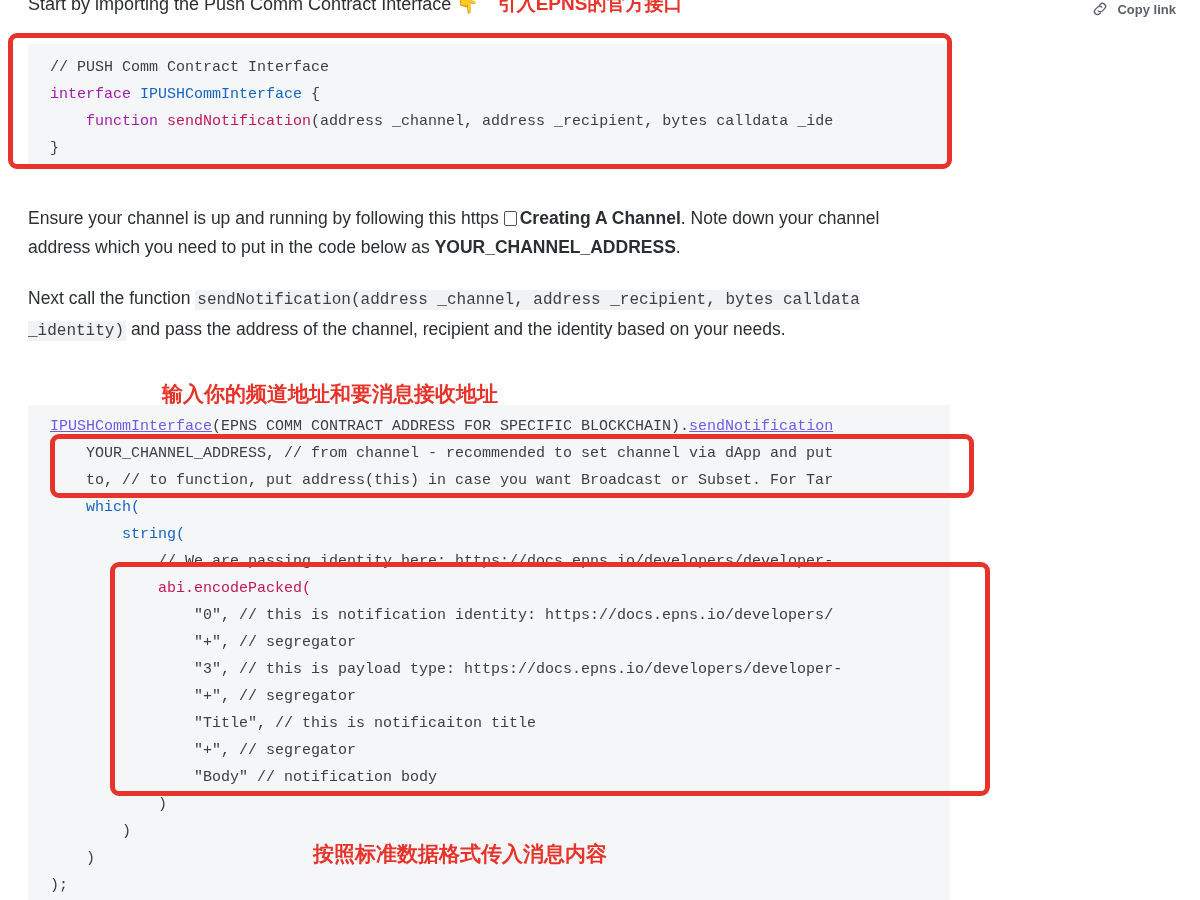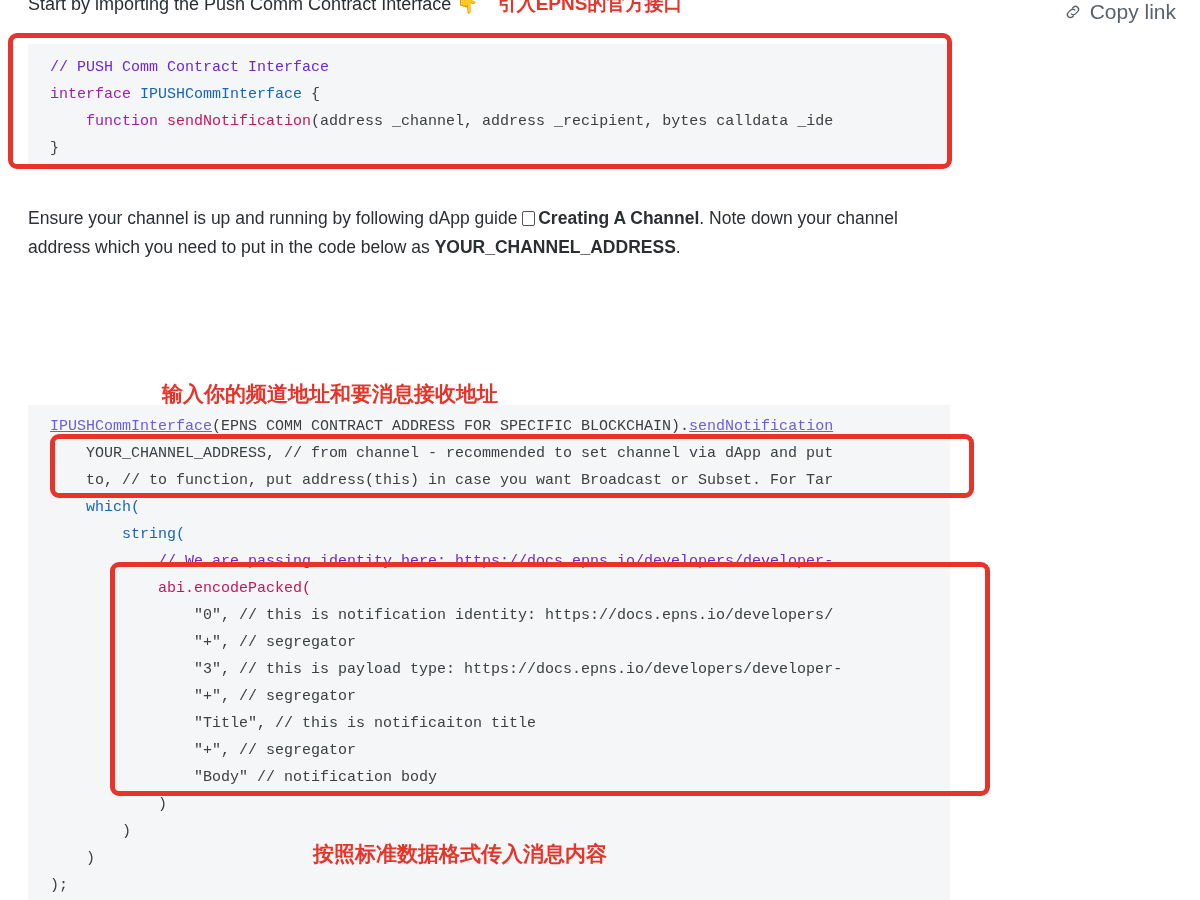--- a/index.html
+++ b/index.html
@@ -38,21 +38,22 @@
 
   
   .copy-link {
     position: absolute;
     right: 24px;
     top: 0px;
     display: flex;
     align-items: center;
     gap: 8px;
     color: #5a6169;
-    font-size: 21px;
+    font-size: 13px;
+    font-weight: bold;
   }
   .copy-link svg { display: block; }
 
   
   .code-block {
     position: absolute;
     background: #f5f6f7;
     font-family: "Liberation Mono", monospace;
     font-size: 15px;
     line-height: 27px;
@@ -70,21 +71,21 @@
   .code-2 {
     left: 28px;
     top: 405px;
     width: 922px;
     height: 495px;
     padding: 8px 0 0 22px;
   }
   .kw  { color: #a21caf; font-family: Liberation Mono, monospace; }
   .fn  { color: #c2185b; }
   .typ { color: #1565c0; }
-  .cmt { color: #6d28d9; }
+  .cmt { color: #404040; }
   .lnk { color: #6b5ce7; text-decoration: underline; }
   .pl  { color: #3c4043; }
 
   
   .para {
     position: absolute;
     left: 28px;
     width: 910px;
     font-size: 17.5px;
     line-height: 29px;
@@ -152,23 +153,26 @@
     </span>
     <span>Copy link</span>
   </div>
 
   <div class="code-block code-1"><span class="cmt">// PUSH Comm Contract Interface</span>
 <span class="kw">interface</span> <span class="typ">IPUSHCommInterface</span><span class="pl"> {</span>
     <span class="kw">function</span> <span class="fn">sendNotification</span><span class="pl">(address _channel, address _recipient, bytes calldata _ide</span>
 <span class="pl">}</span></div>
 
   <div class="para p1">
-    <span>Ensure your channel is up and running by following dApp guide </span><span class="doc-icon"></span><b>Creating A Channel</b><span>. Note down your channel address which you need to put in the code below as </span><b>YOUR_CHANNEL_ADDRESS</b><span>.</span>
+    <span>Ensure your channel is up and running by following this https </span><span class="doc-icon"></span><b>Creating A Channel</b><span>. Note down your channel address which you need to put in the code below as </span><b>YOUR_CHANNEL_ADDRESS</b><span>.</span>
   </div>
 
+  <div class="para p2">
+    <span>Next call the function </span><span class="inline-code">sendNotification(address _channel, address _recipient, bytes calldata _identity)</span><span> and pass the address of the channel, recipient and the identity based on your needs.</span>
+  </div>
 
   <div class="cn-note cn1">输入你的频道地址和要消息接收地址</div>
 
   <div class="code-block code-2"><span class="lnk">IPUSHCommInterface</span><span class="pl">(EPNS COMM CONTRACT ADDRESS FOR SPECIFIC BLOCKCHAIN).</span><span class="lnk">sendNotification</span>
 <span class="pl">    YOUR_CHANNEL_ADDRESS, // from channel - recommended to set channel via dApp and put</span>
 <span class="pl">    to, // to function, put address(this) in case you want Broadcast or Subset. For Tar</span>
 <span class="typ">    which(</span>
 <span class="typ">        string(</span>
 <span class="cmt">            // We are passing identity here: https://docs.epns.io/developers/developer-</span>
 <span class="fn">            abi.encodePacked(</span>

